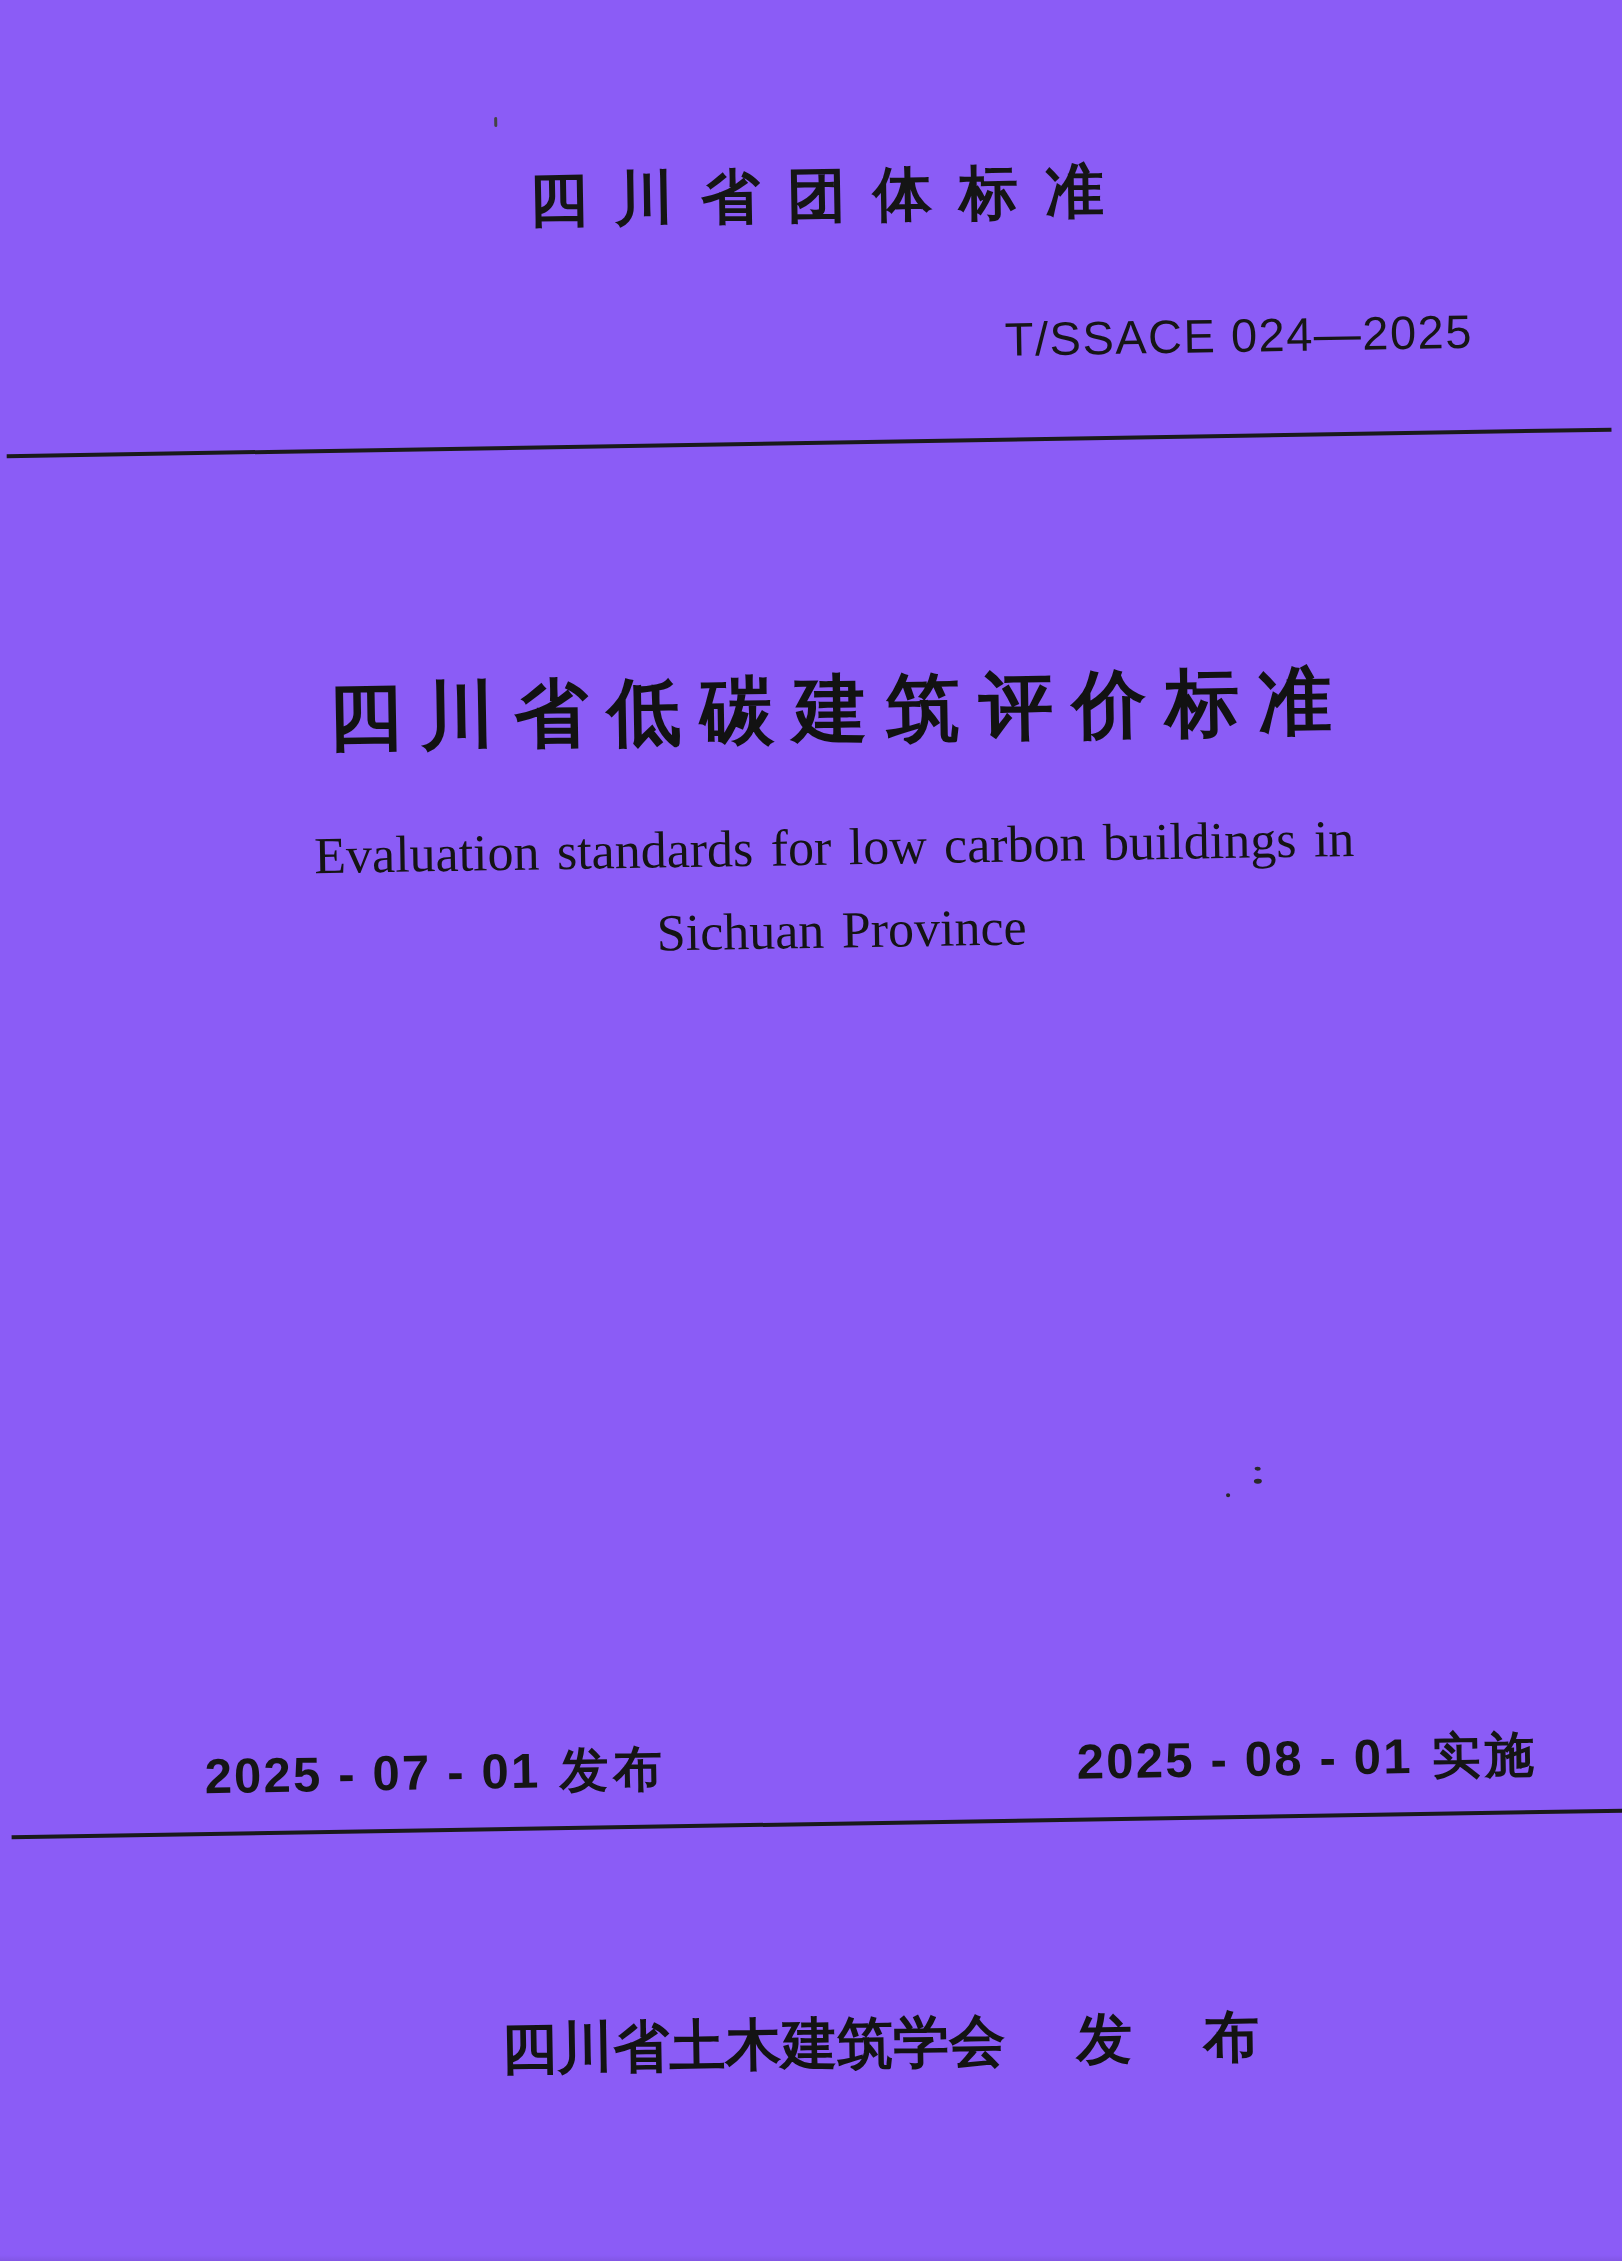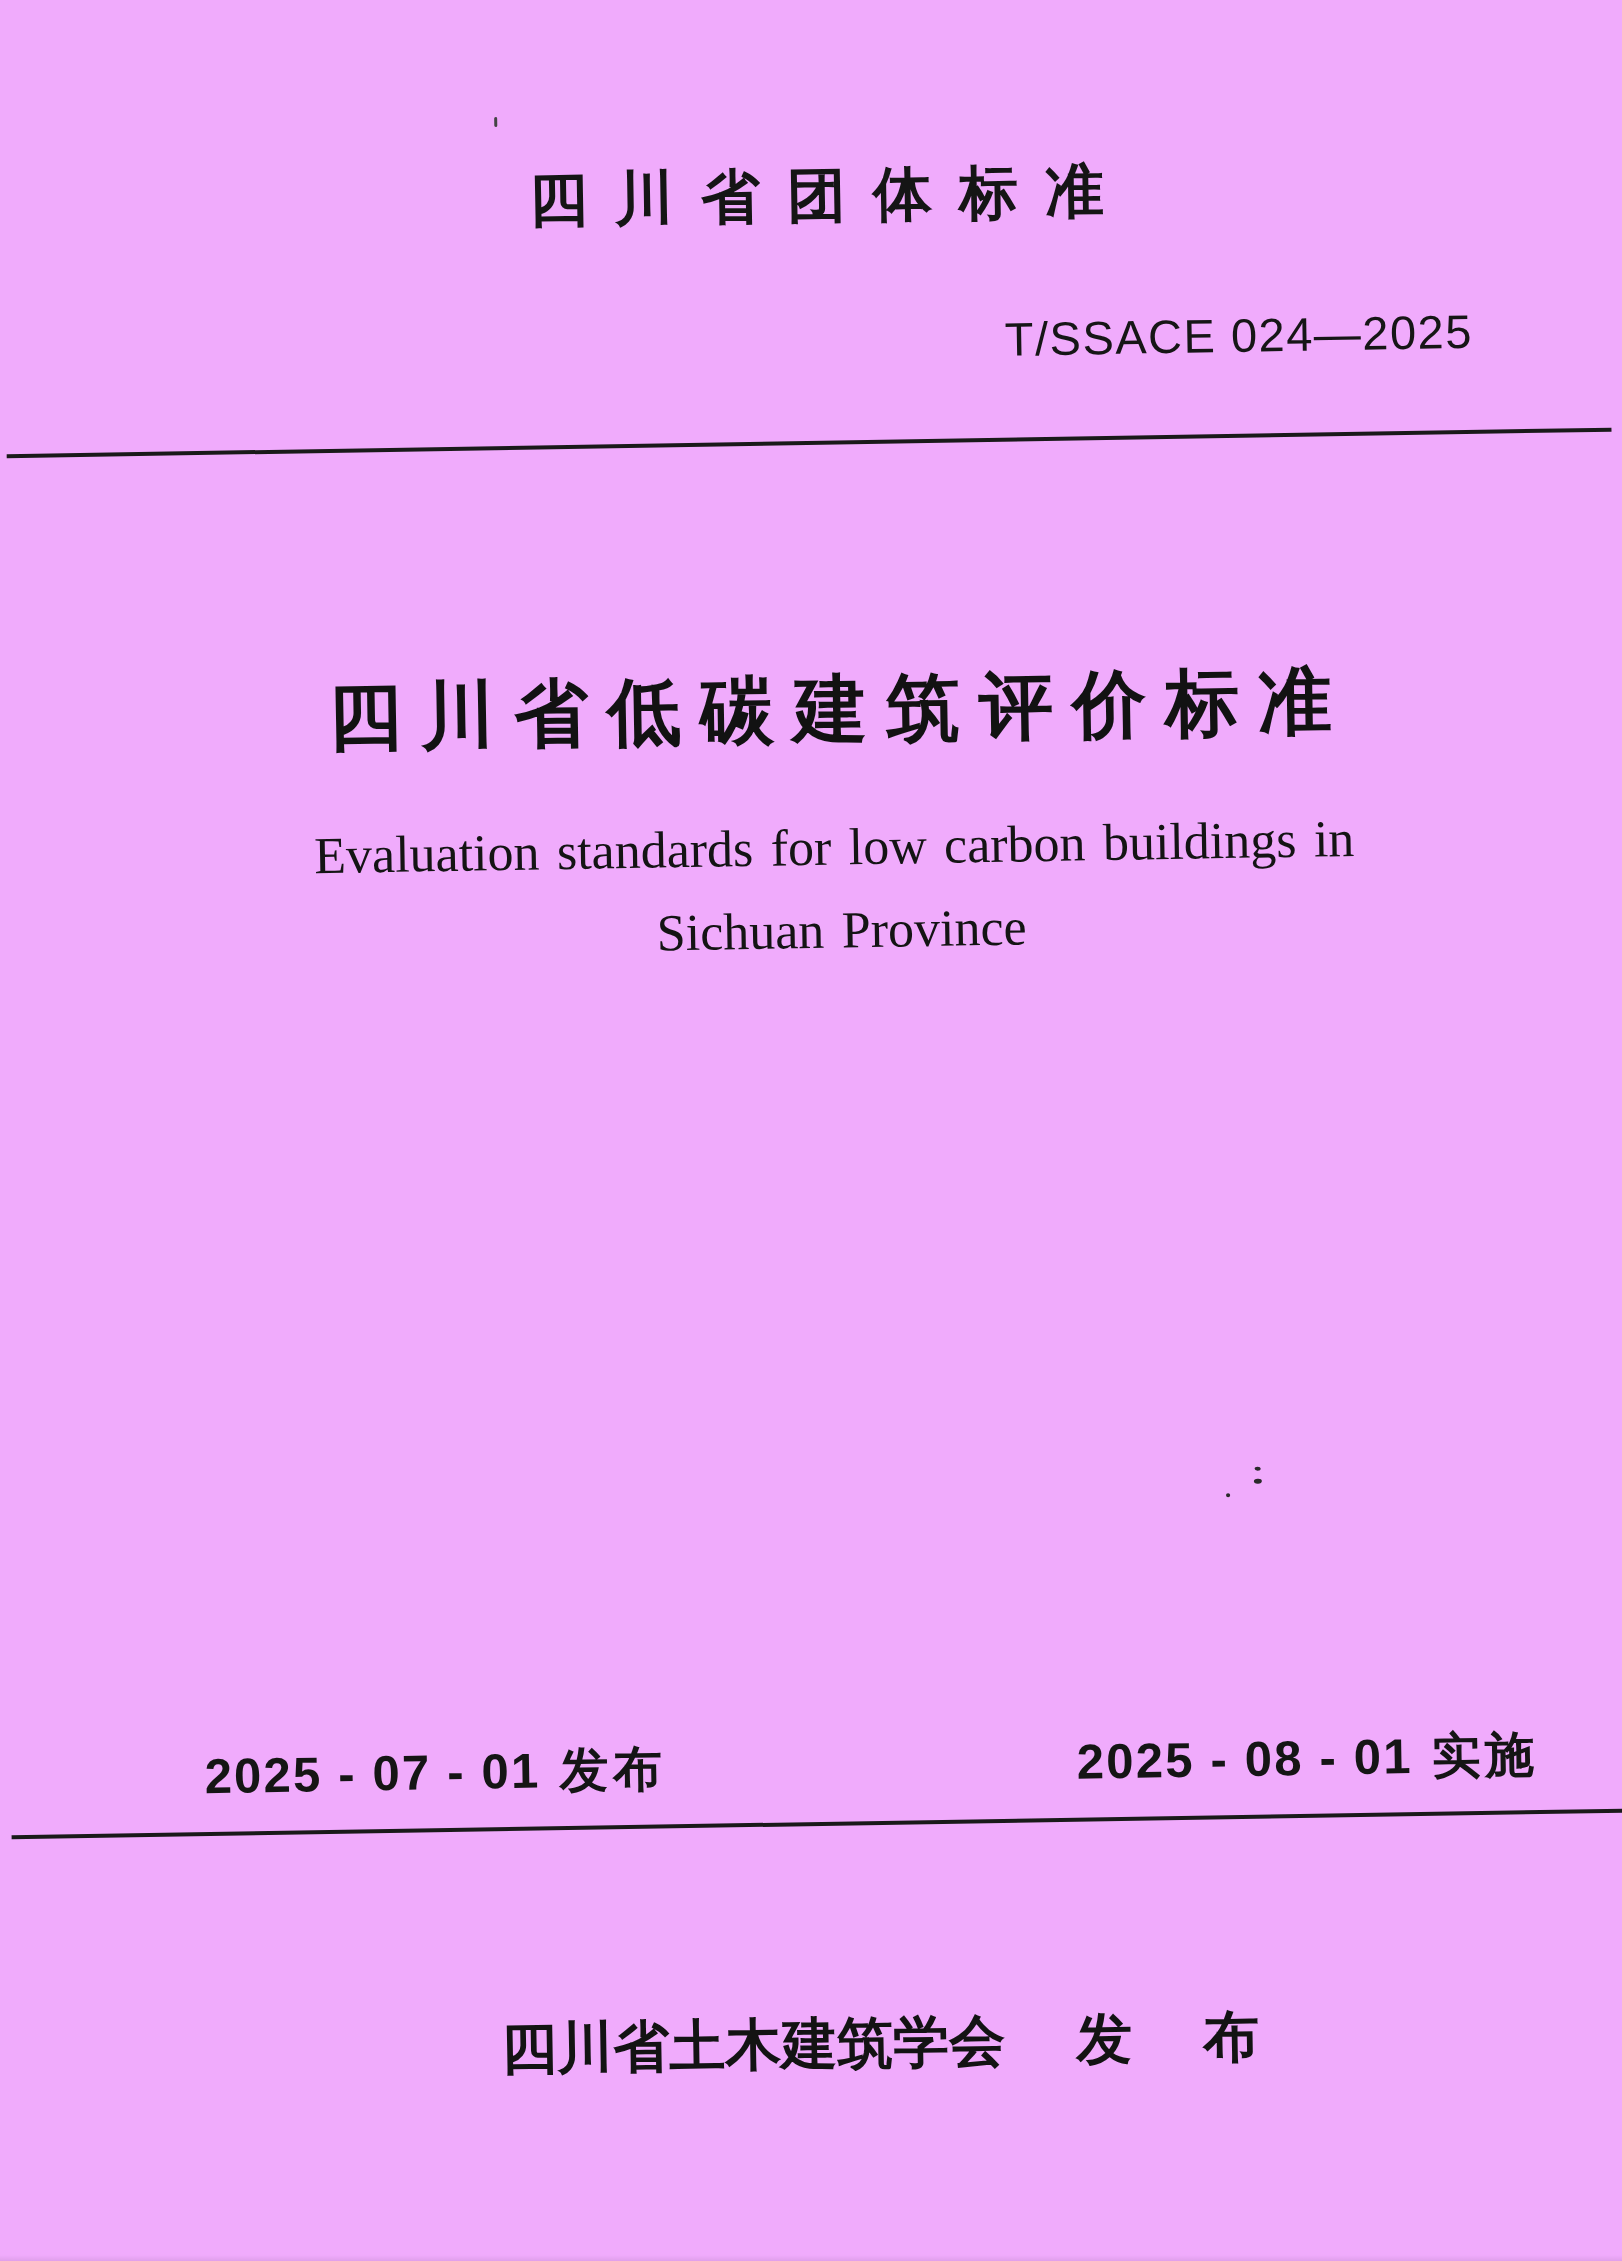--- a/index.html
+++ b/index.html
@@ -8,21 +8,21 @@
     background: #ffffff;
     width: 1623px;
     height: 2261px;
     overflow: hidden;
     font-family: "Liberation Sans", sans-serif;
   }
   .page {
     position: relative;
     width: 1623px;
     height: 2261px;
-    background: #f0abfc;
+    background: #8b5cf6;
   }
   
   .tilt {
     position: absolute;
     left: 0; top: 0;
     width: 1623px;
     height: 2261px;
     transform: rotate(-0.95deg);
     transform-origin: 811px 1131px;
     color: #141414;

